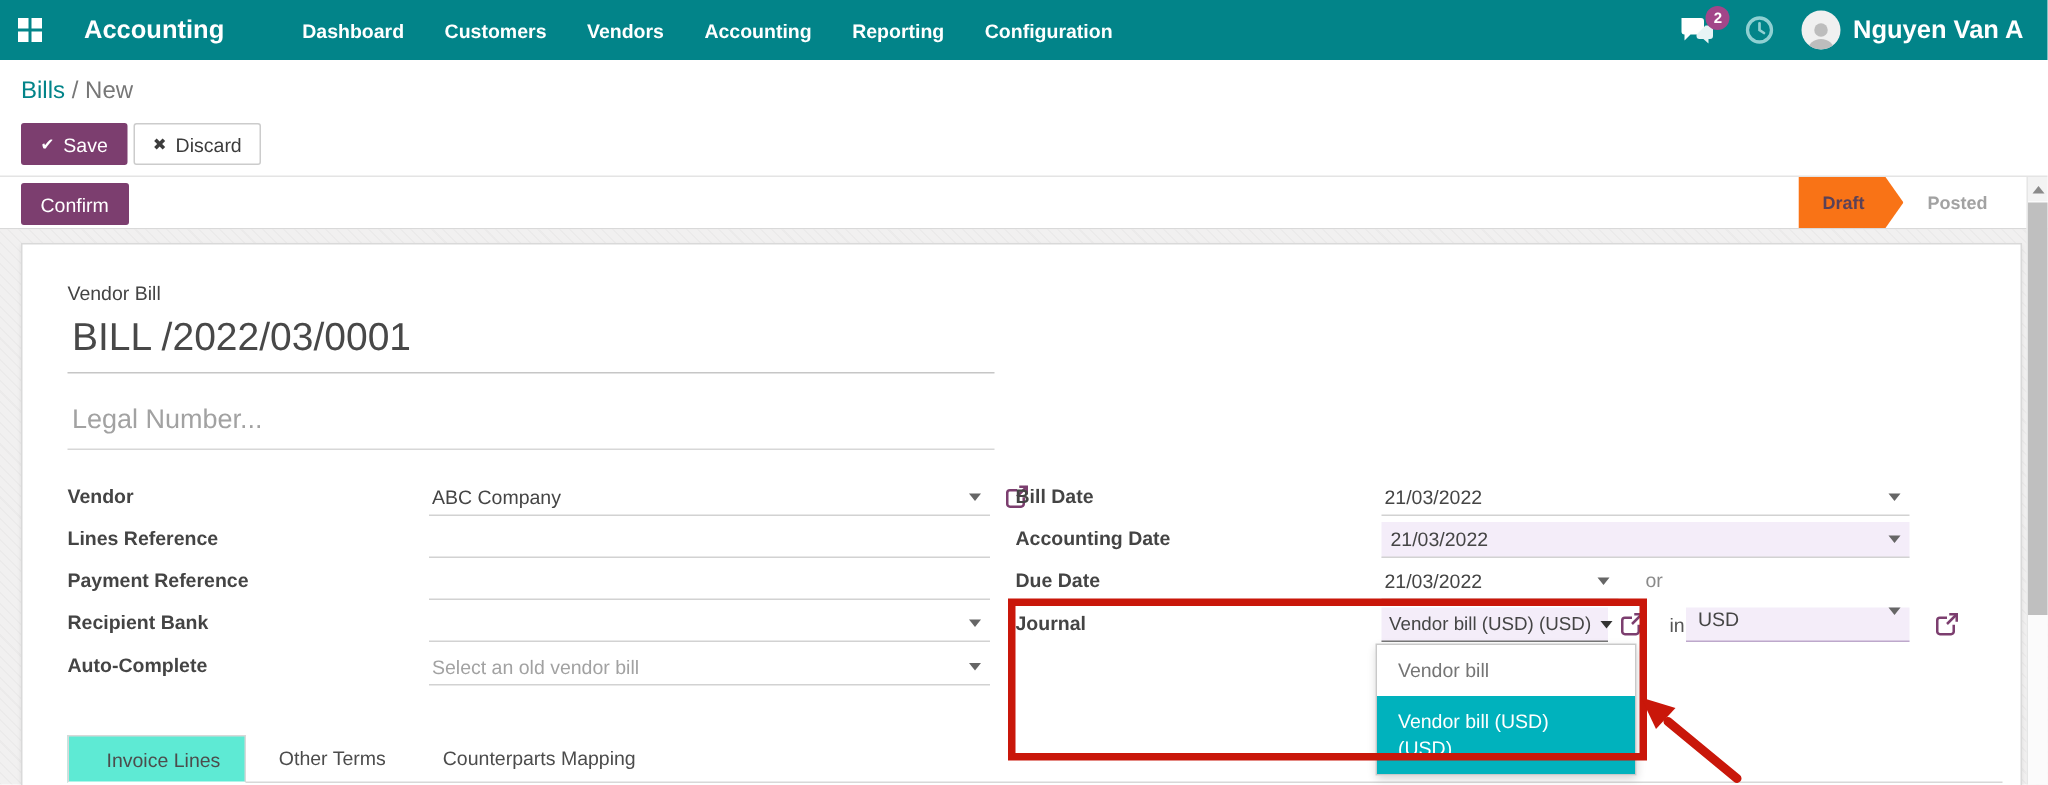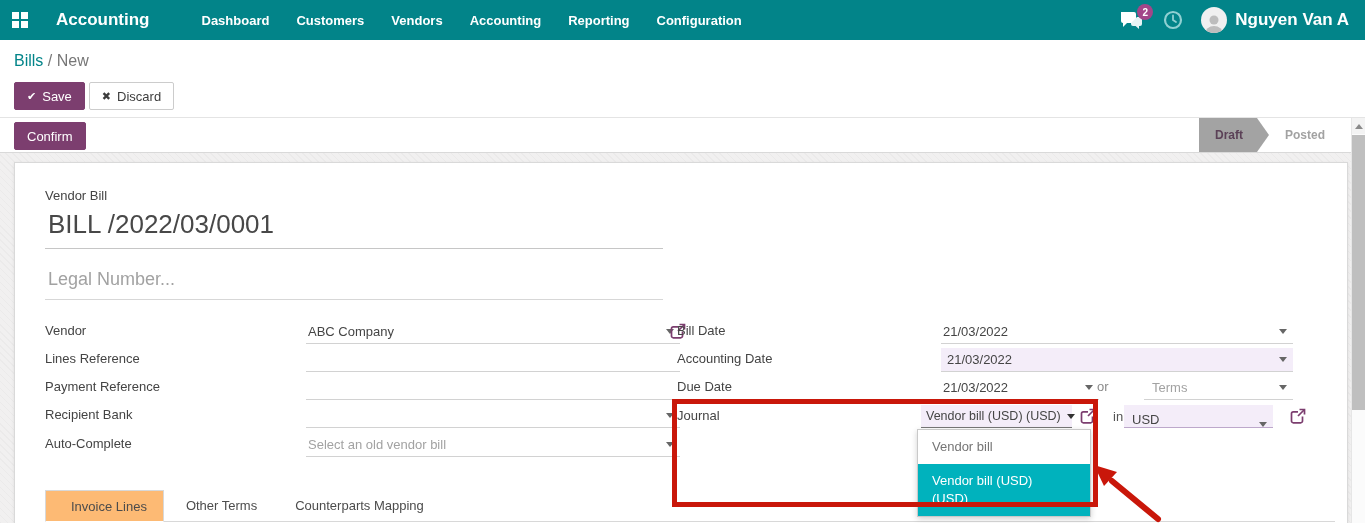--- a/index.html
+++ b/index.html
@@ -37,77 +37,77 @@
   .btn-primary { background:#7C3E6F; color:#fff; border-color:#7C3E6F; }
   .btn-default { background:#fff; color:#3c3c3c; border-color:#ccc; }
   .btn .ic { font-size:11px; }
 
   
   .statusbar { position:absolute; left:0; top:118px; width:1365px; height:35px; background:#fff;
     border-bottom:1px solid #d9d9d9; }
   .confirm-btn { position:absolute; left:14px; top:4px; }
   .states { position:absolute; right:24px; top:0; height:34px; display:flex; align-items:stretch; }
   .state { display:flex; align-items:center; font-size:12px; font-weight:bold; padding:0 16px; }
-  .state.active { background:#a3a3a3; color:#5b4157;
+  .state.active { background:#f97316; color:#5b4157;
     clip-path:polygon(0 0, calc(100% - 12px) 0, 100% 50%, calc(100% - 12px) 100%, 0 100%);
     padding-right:26px; }
   .state.inactive { color:#a2a2a2; }
 
   
   .content { position:absolute; left:0; top:153px; width:1365px; height:370px;
     background-color:#f1f0f0;
     background-image:repeating-linear-gradient(45deg, rgba(0,0,0,0.025) 0 1px, transparent 1px 5px); }
   .sheet { position:absolute; left:14px; top:162px; width:1334px; height:370px; background:#fff;
     border:1px solid #d9d9d9; box-shadow:0 1px 3px rgba(0,0,0,0.08); z-index:1; }
 
   .doc-type { position:absolute; left:30px; top:25px; font-size:13px; color:#444; font-weight:500; }
   .doc-number { position:absolute; left:30px; top:44px; width:618px; font-size:26px; color:#484848;
     padding:2px 3px 8px 3px; border-bottom:1px solid #c6c6c6; }
   .legal-number { position:absolute; left:30px; top:100px; width:618px; font-size:18px; color:#a2a2a2;
     padding:6px 3px 9px 3px; border-bottom:1px solid #d7d7d7; cursor:text; }
 
   .frow { position:absolute; height:26px; }
-  .flabel { position:absolute; left:0; top:3px; font-size:13px; color:#444; font-weight:400; }
+  .flabel { position:absolute; left:0; top:3px; font-size:13px; color:#444; font-weight:700; }
   .finput { position:absolute; top:0; height:24px; border-bottom:1px solid #d2d2d2;
-    font-size:13px; color:#454545; display:flex; align-items:center; cursor:text;margin-left:20px; }
+    font-size:13px; color:#454545; display:flex; align-items:center; cursor:text; }
   .finput .val { padding-left:2px; flex:1; white-space:nowrap; overflow:hidden; }
   .finput .ph { color:#a2a2a2; }
   .caret { width:0; height:0; border-left:4px solid transparent; border-right:4px solid transparent;
     border-top:5px solid #666; margin:0 6px 0 6px; flex:none; }
   .hl { background:#F4EDF9; }
   .extlink { position:absolute; top:2px; width:18px; height:18px; cursor:pointer; }
 
   
   .lrow { left:30px; width:615px; }
   .lrow .finput { left:241px; width:374px; }
   
   .rrow { left:662px; width:640px; }
 
   .journal-field { position:absolute; left:244px; top:0; width:151px; height:23px; background:#F4EDF9;
     border-bottom:1px solid #777; display:flex; align-items:center; font-size:12.5px; color:#454545;
     cursor:pointer; }
   .journal-field .val { padding-left:5px; white-space:nowrap; }
   .inword { position:absolute; left:436px; top:4px; font-size:13px; color:#555; }
   .cur-field { position:absolute; left:447px; top:0; width:149px; height:23px; background:#F4EDF9;
-    border-bottom:1px solid #bda8cb; display:flex; align-items:flex-end; font-size:13px; color:#454545;
+    border-bottom:1px solid #bda8cb; display:flex; align-items:flex-start; font-size:13px; color:#454545;
     cursor:pointer; }
   .cur-field .val { padding-left:8px; flex:1; }
 
   
   .dropdown { position:absolute; left:902px; top:266px; width:174px; background:#fff;
     border:1px solid #c9c9c9; box-shadow:0 2px 6px rgba(0,0,0,0.18); z-index:5; font-size:13px; }
   .opt { padding:8px 28px 8px 14px; color:#757575; cursor:pointer; line-height:18px; }
   .opt.selected { background:#00B2BD; color:#fff; }
 
   
   .tabs { position:absolute; left:30px; top:327px; width:1290px; height:32px;
     border-bottom:1px solid #d8d8d8; display:flex; align-items:stretch; }
   .tab { font-size:13px; color:#4c4c4c; display:flex; align-items:center; padding:0 16px;
     cursor:pointer; margin-right:6px; }
-  .tab.active { background:#fdba74; border:1px solid #d8d8d8; border-bottom:1px solid #fff;
+  .tab.active { background:#5eead4; border:1px solid #d8d8d8; border-bottom:1px solid #fff;
     margin-bottom:-1px;padding-left:25px; }
 
   
   .anno-rect { position:absolute; left:672px; top:399px; width:426px; height:108px;
     border:5px solid #C9170A; z-index:20; pointer-events:none; }
   .anno-arrow { position:absolute; left:1080px; top:455px; z-index:21; pointer-events:none; }
 
   
   .scrollbar { position:absolute; left:1351px; top:118px; width:14px; height:405px;
     background:#fbfbfb; border-left:1px solid #e6e6e6; z-index:30; }
@@ -256,24 +256,20 @@
     </div>
   </div>
 
   <div class="frow rrow" style="top:213px">
     <span class="flabel">Due Date</span>
     <div class="finput" style="left:244px; width:158px;">
       <span class="val">21/03/2022</span>
       <span class="caret"></span>
     </div>
     <span class="flabel" style="left:420px; color:#8a8a8a; font-weight:400;">or</span>
-    <div class="finput" style="left:447px; width:149px;">
-      <span class="val ph" style="padding-left:8px">Terms</span>
-      <span class="caret"></span>
-    </div>
   </div>
 
   <div class="frow rrow" style="top:242px">
     <span class="flabel">Journal</span>
     <div class="journal-field">
       <span class="val">Vendor bill (USD) (USD)</span>
       <span class="caret" style="border-top-color:#333;"></span>
     </div>
     <svg class="extlink" style="left:402px" viewBox="0 0 18 18">
       <path d="M13.5 9.5 V14 a1.8 1.8 0 0 1 -1.8 1.8 H4.3 A1.8 1.8 0 0 1 2.5 14 V6.6 a1.8 1.8 0 0 1 1.8 -1.8 H9" fill="none" stroke="#7C3E6F" stroke-width="1.7"></path>

